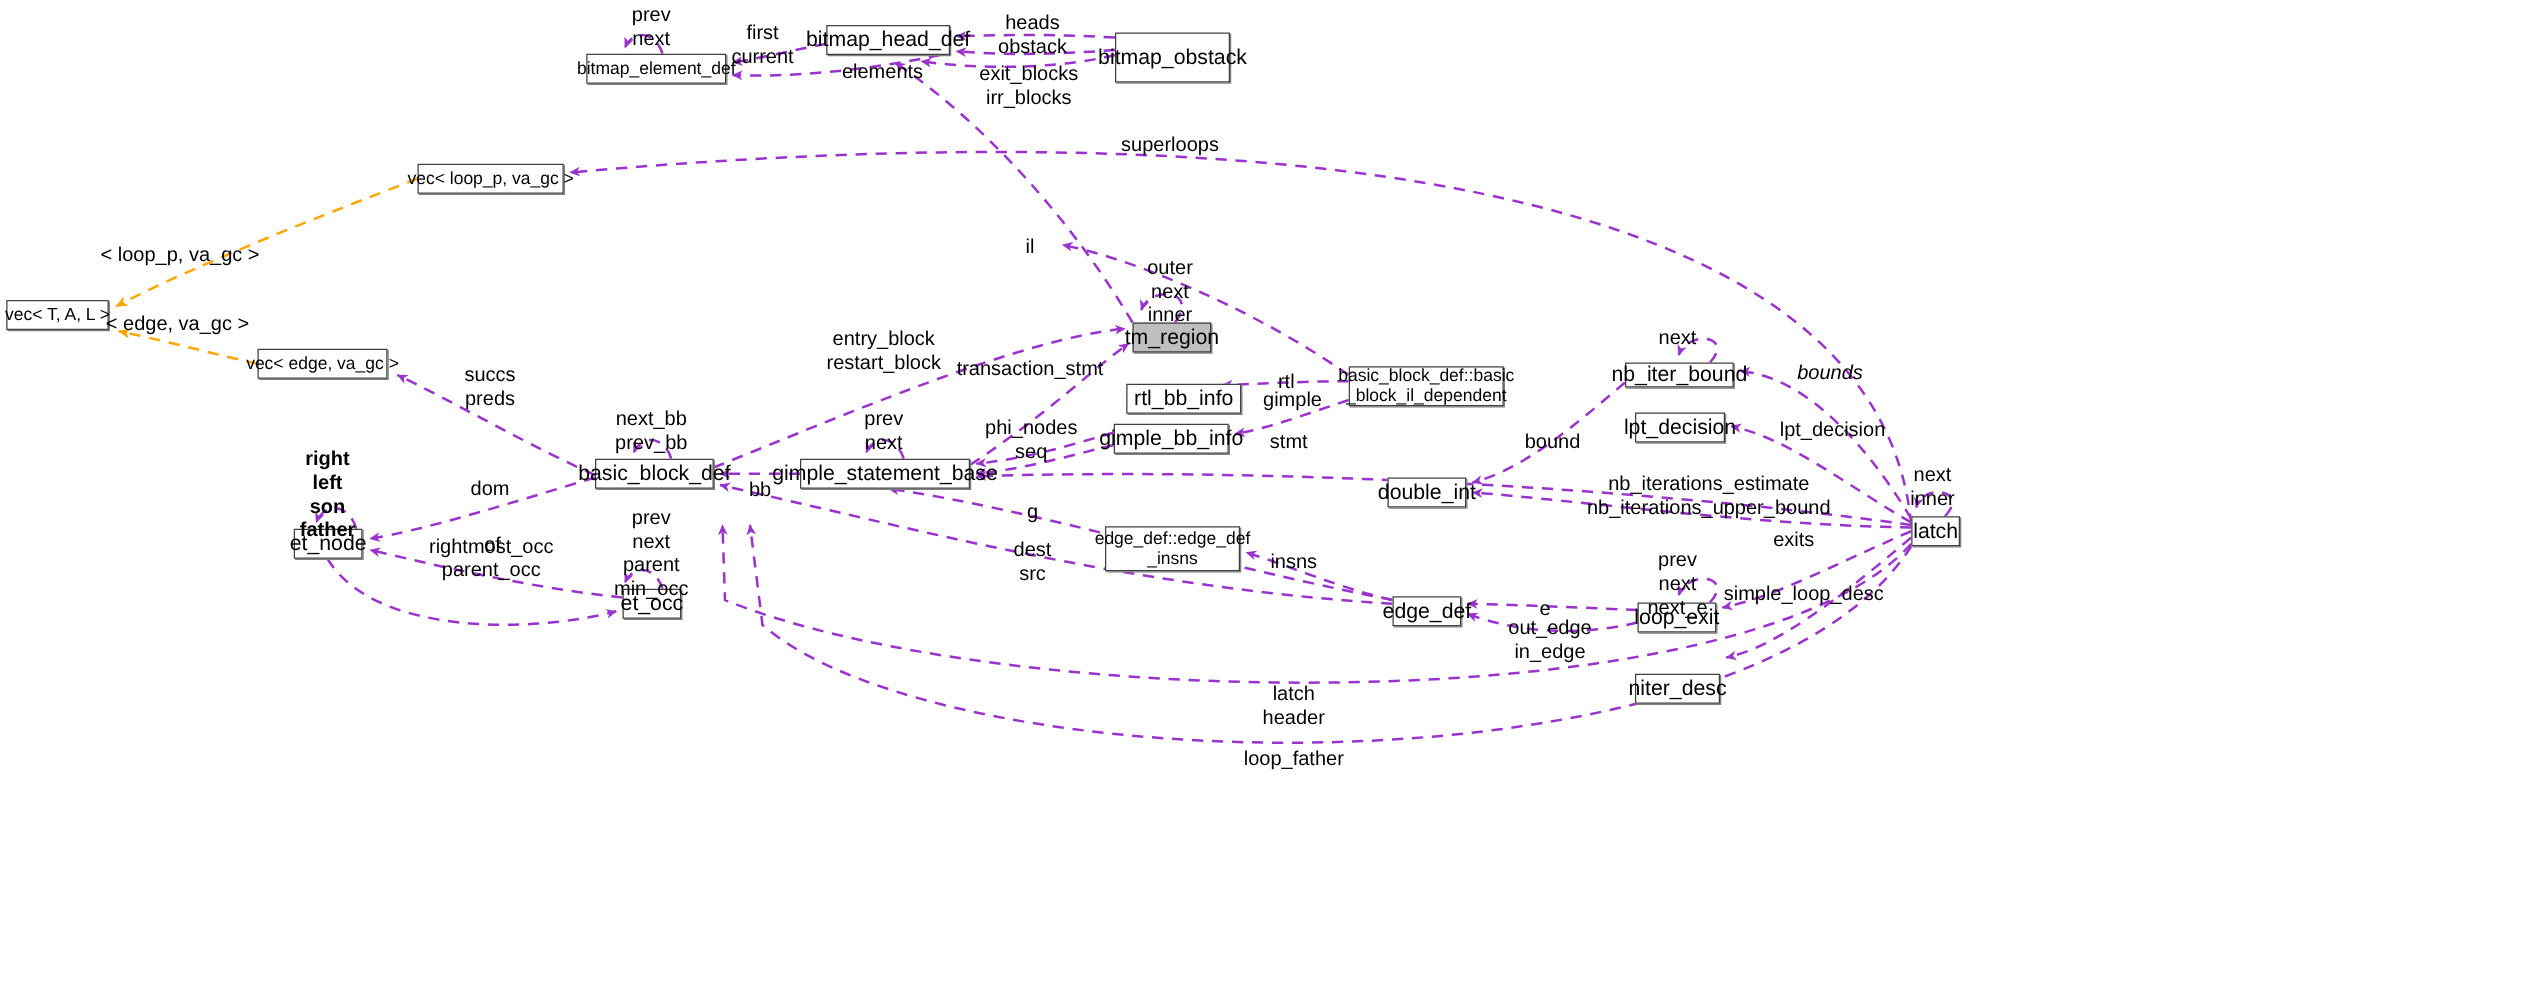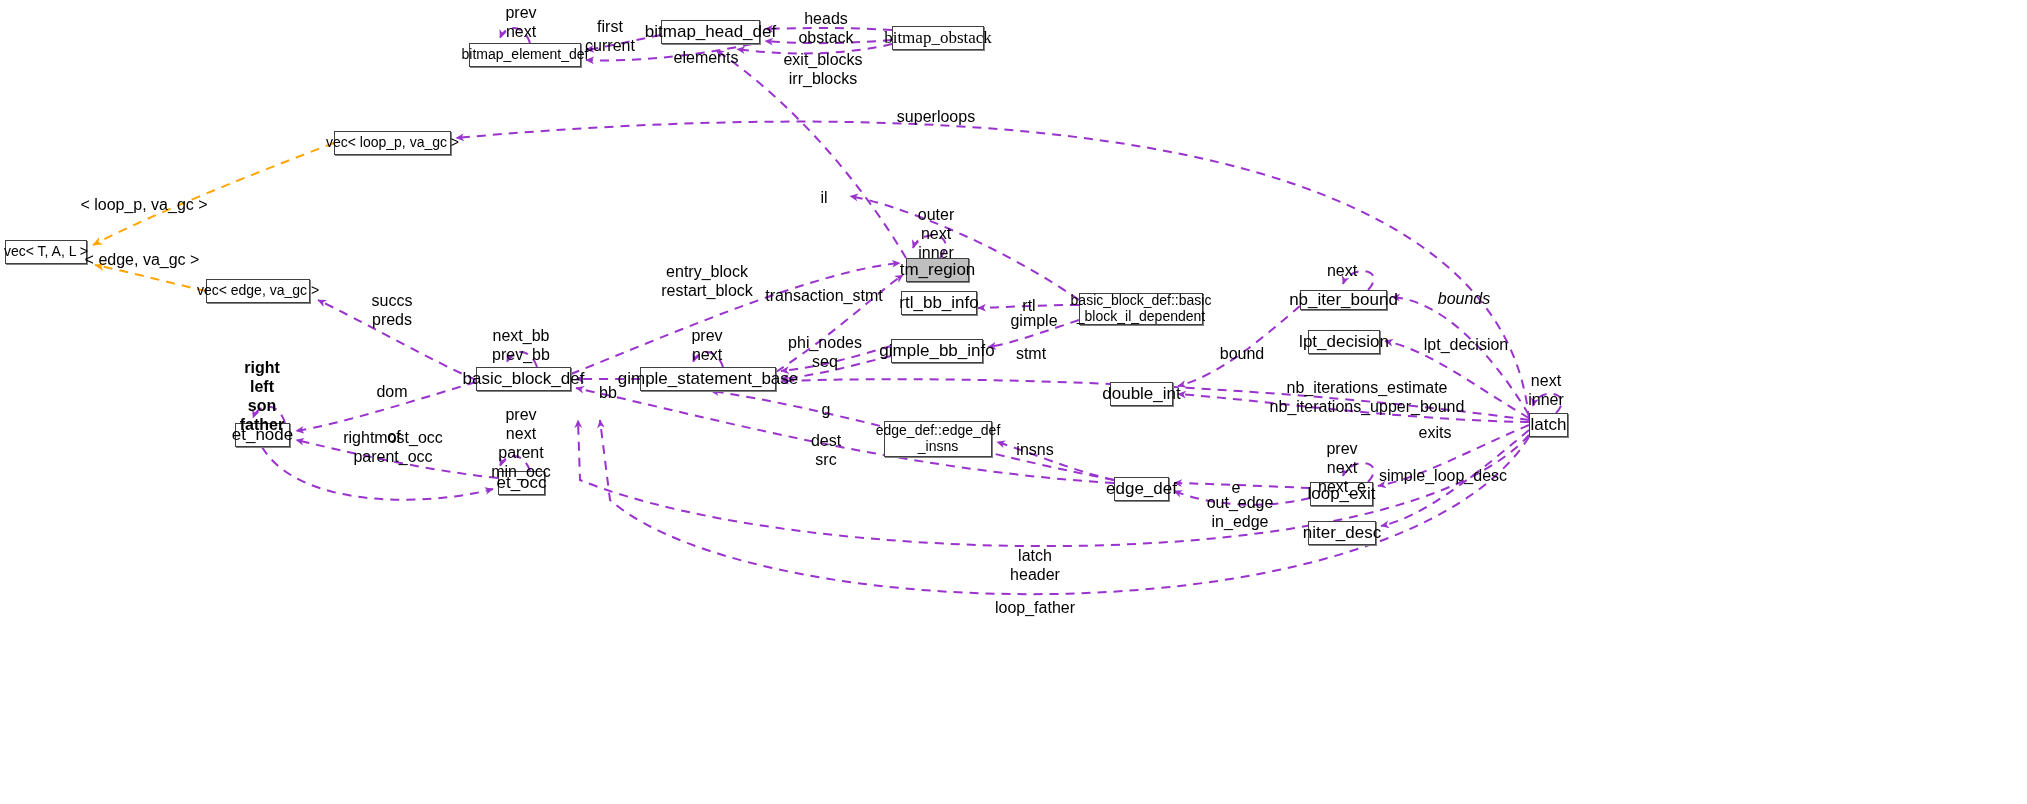--- a/index.html
+++ b/index.html
@@ -141,42 +141,42 @@
     </g>
 
     <g fill="none" stroke="#ffa500" stroke-width="2" stroke-dasharray="9,7" marker-end="url(#ao)">
       <path d="M334,143 C250,175 150,215 93,245"></path>
       <path d="M206,291 C170,283 130,272 95,265"></path>
     </g>
   </svg>
 
   <div class="node small" style="left: 469px; top: 43px; width: 112px; height: 24px;">bitmap_element_def</div>
   <div class="node" style="left: 661px; top: 20px; width: 99px; height: 24px;">bitmap_head_def</div>
-  <div class="node" style="left: 892px; top: 26px; width: 92px; height: 24px; font-family: Liberation Serif, serif;">bitmap_obstack</div>
+  <div class="node" style="left: 892px; top: 26px; width: 92px; height: 40px;">bitmap_obstack</div>
   <div class="node small" style="left: 334px; top: 131px; width: 117px; height: 24px;">vec&lt; loop_p, va_gc &gt;</div>
   <div class="node small" style="left: 5px; top: 240px; width: 82px; height: 24px;">vec&lt; T, A, L &gt;</div>
   <div class="node small" style="left: 206px; top: 279px; width: 104px; height: 24px;">vec&lt; edge, va_gc &gt;</div>
   <div class="node hl" style="left: 906px; top: 258px; width: 63px; height: 24px;">tm_region</div>
-  <div class="node" style="left: 901px; top: 291px; width: 76px; height: 24px;">rtl_bb_info</div>
+  <div class="node" style="left: 901px; top: 307px; width: 92px; height: 24px;">rtl_bb_info</div>
   <div class="node small" style="left: 1079px; top: 293px; width: 124px; height: 32px;">basic_block_def::basic
 _block_il_dependent</div>
   <div class="node" style="left: 1300px; top: 290px; width: 87px; height: 20px;">nb_iter_bound</div>
   <div class="node" style="left: 1308px; top: 330px; width: 72px; height: 24px;">lpt_decision</div>
   <div class="node" style="left: 891px; top: 339px; width: 92px; height: 24px;">gimple_bb_info</div>
   <div class="node" style="left: 476px; top: 367px; width: 95px; height: 24px;">basic_block_def</div>
   <div class="node" style="left: 640px; top: 367px; width: 136px; height: 24px;">gimple_statement_base</div>
   <div class="node" style="left: 1110px; top: 382px; width: 63px; height: 24px;">double_int</div>
   <div class="node" style="left: 1529px; top: 413px; width: 39px; height: 24px;">latch</div>
   <div class="node" style="left: 235px; top: 423px; width: 55px; height: 24px;">et_node</div>
   <div class="node small" style="left: 884px; top: 421px; width: 108px; height: 36px;">edge_def::edge_def
 _insns</div>
   <div class="node" style="left: 498px; top: 471px; width: 47px; height: 24px;">et_occ</div>
   <div class="node" style="left: 1114px; top: 477px; width: 55px; height: 24px;">edge_def</div>
   <div class="node" style="left: 1310px; top: 482px; width: 63px; height: 24px;">loop_exit</div>
-  <div class="node" style="left: 1308px; top: 521px; width: 68px; height: 24px;">niter_desc</div>
+  <div class="node" style="left: 1308px; top: 539px; width: 68px; height: 24px;">niter_desc</div>
 
   <div id="labels">
       <div class="elabel" style="left: 521px; top: 4px;">prev
 next</div>
       <div class="elabel" style="left: 610px; top: 18px;">first
 current</div>
       <div class="elabel" style="left: 706px; top: 49px;">elements</div>
       <div class="elabel" style="left: 826px; top: 10px;">heads
 obstack</div>
       <div class="elabel" style="left: 823px; top: 51px;">exit_blocks

